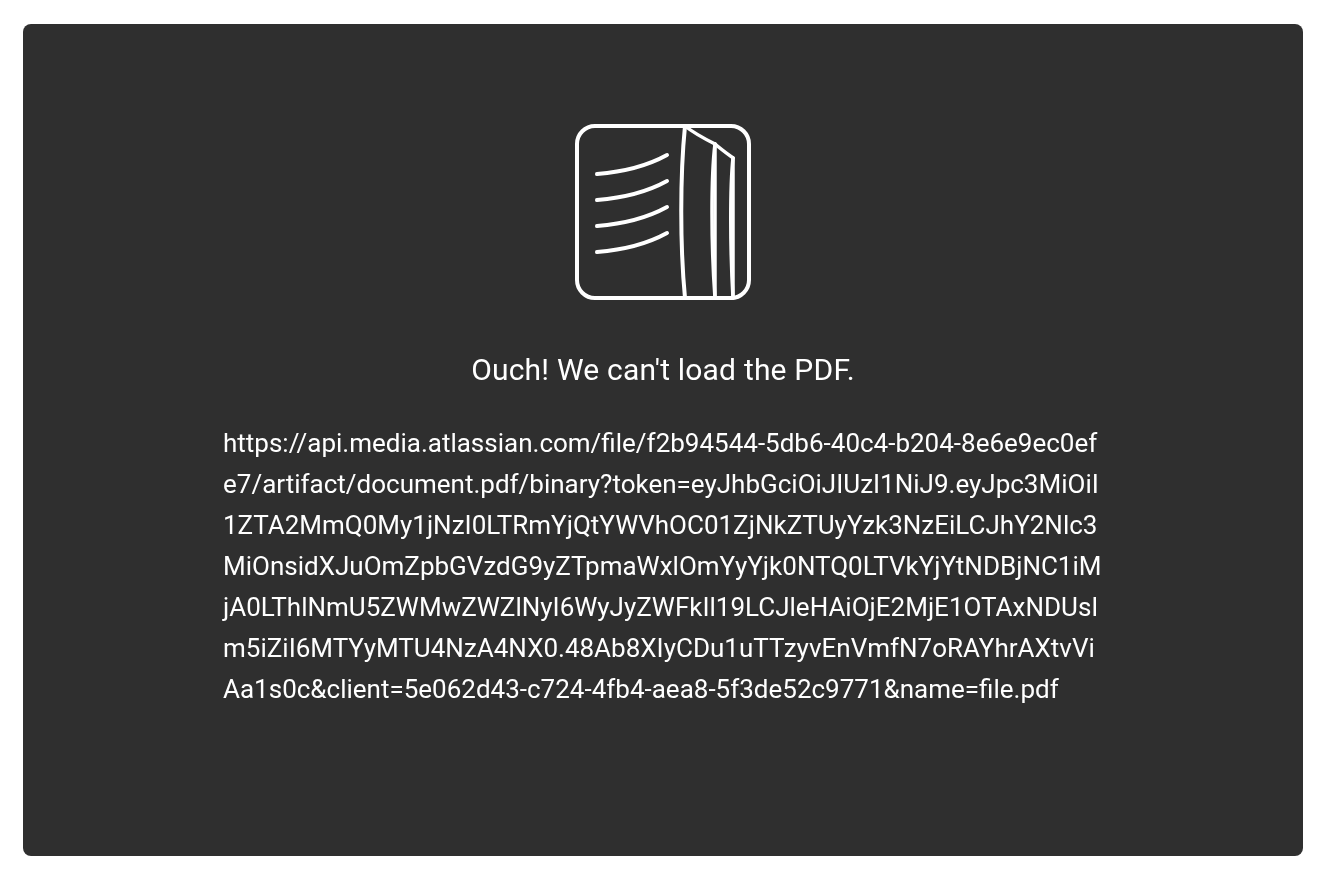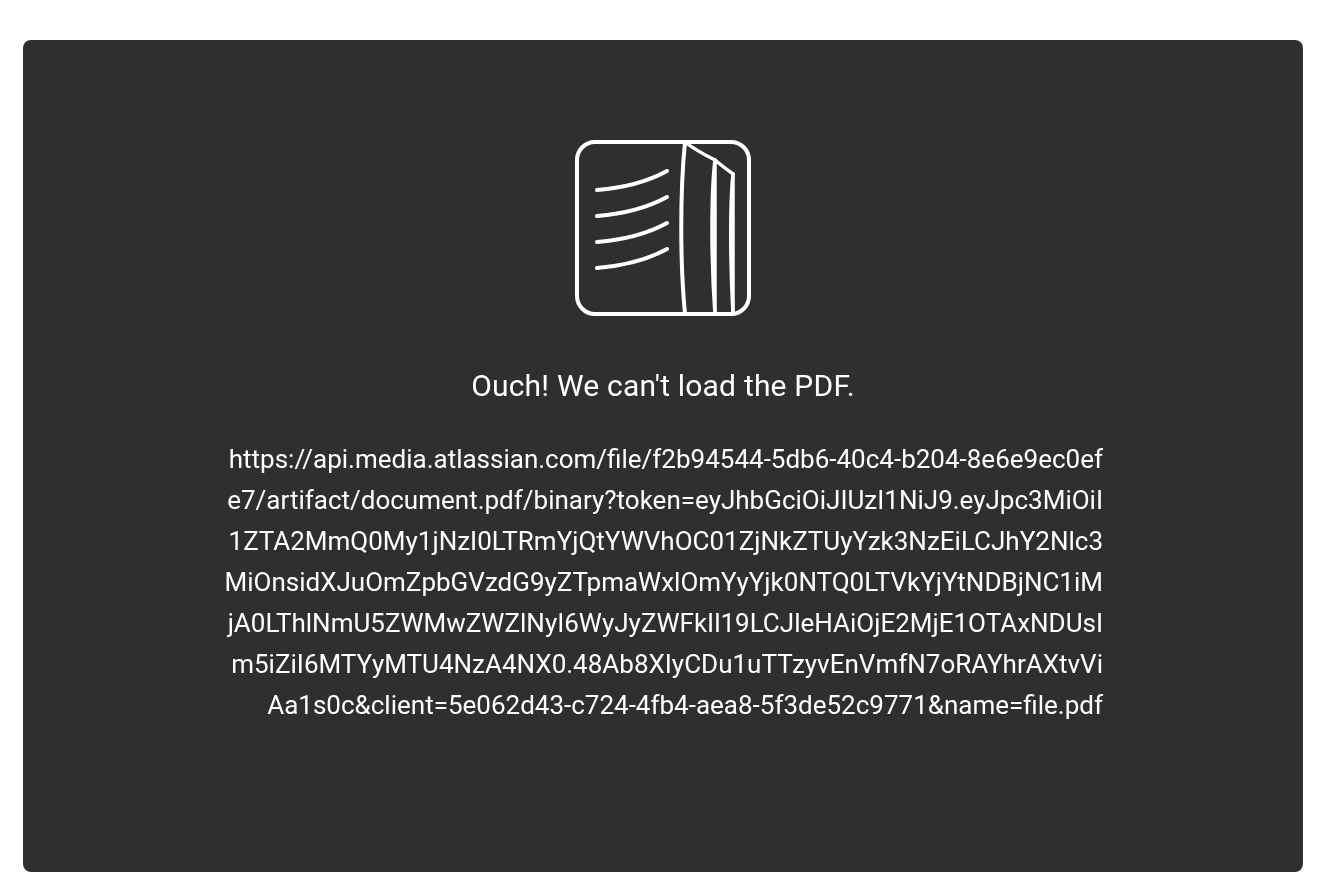--- a/index.html
+++ b/index.html
@@ -20,21 +20,20 @@
     .error-card {
       width: 1280px;
       height: 832px;
       background: #2f2f2f;
       border-radius: 8px;
       display: flex;
       flex-direction: column;
       align-items: center;
       padding-top: 92px;
       color: #ffffff;
-      margin-top: 16px;
     }
     .icon-wrap {
       width: 192px;
       height: 192px;
       display: flex;
       align-items: center;
       justify-content: center;
     }
     .icon-wrap svg {
       width: 192px;
@@ -46,21 +45,21 @@
       font-size: 30px;
       font-weight: 400;
       letter-spacing: 0.2px;
       text-align: center;
     }
     .error-url {
       margin-top: 36px;
       font-size: 26px;
       line-height: 1.58;
       font-weight: 400;
-      text-align: right;
+      text-align: left;
       max-width: 880px;
       word-break: break-all;
       overflow-wrap: break-word;
     }
   </style>
 </head>
 <body>
 
 <div class="error-card">
   <div class="icon-wrap">

